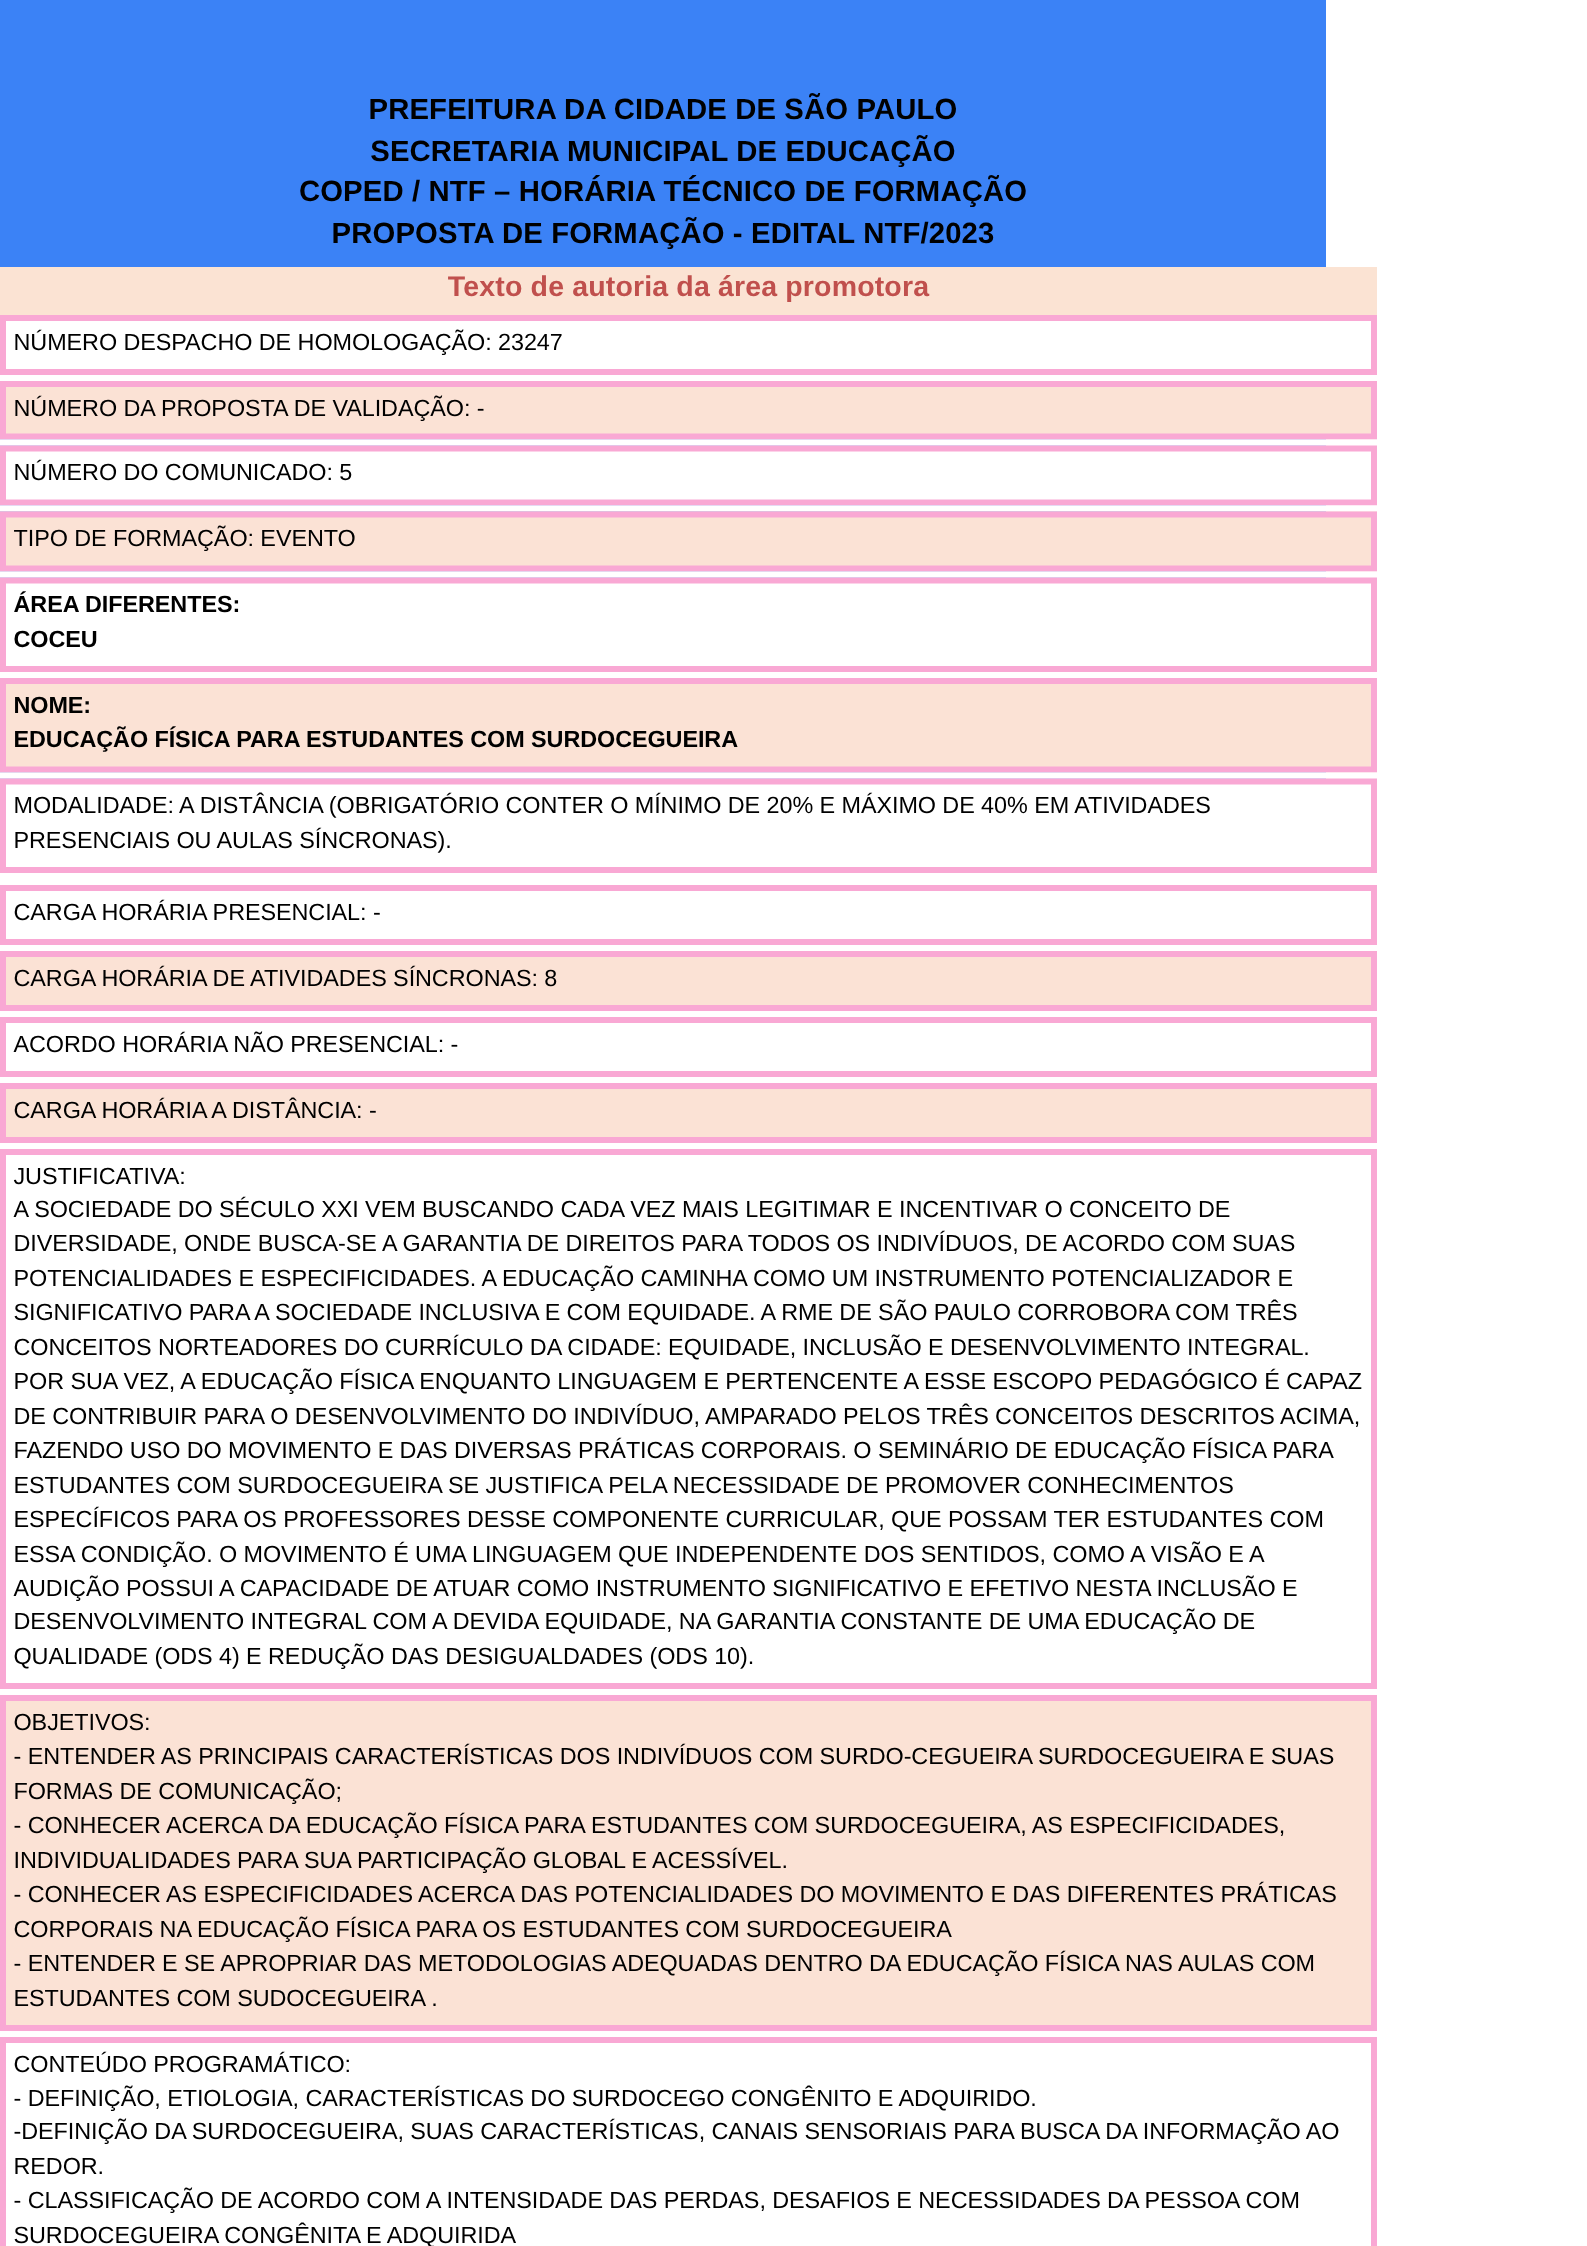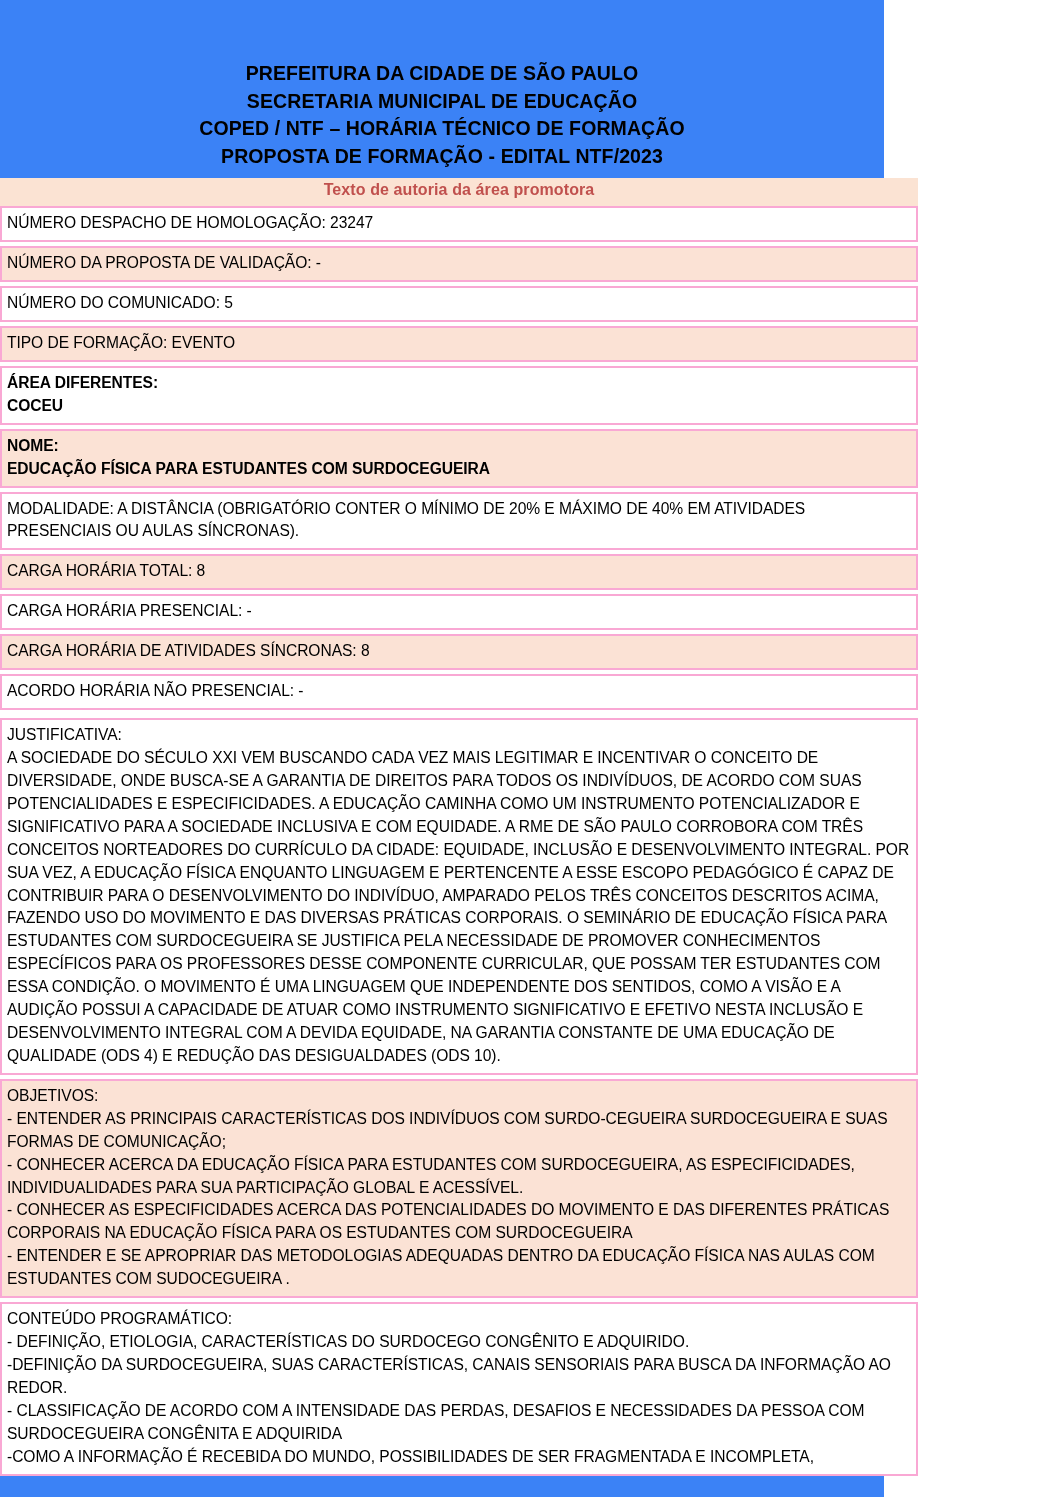--- a/index.html
+++ b/index.html
@@ -42,26 +42,26 @@
   }
   .banner-row {
     background: #fbe3d3;
     text-align: center;
     padding: 3px 6px 7px 6px;
     border: none;
   }
   .banner-text {
     color: #c0504d;
     font-weight: bold;
-    font-size: 16px;
+    font-size: 19px;
     line-height: 1.15;
     letter-spacing: 0.1px;
   }
   .cell {
-    border: 2px solid #f9a8d4;
+    border: 4px solid #f9a8d4;
     padding: 4px 5px 5px 5px;
     font-size: 15.6px;
     line-height: 1.47;
     vertical-align: top;
     background: #ffffff;
     letter-spacing: -0.05px;
   }
   .cell.shaded { background: #fbe2d5; }
   .cell.bold-body { font-weight: bold; }
   .gap-row td {
@@ -144,23 +144,20 @@
           <td></td>
         </tr>
 
       <tr>
         <td class="cell">MODALIDADE: A DISTÂNCIA (OBRIGATÓRIO CONTER O MÍNIMO DE 20% E MÁXIMO DE 40% EM ATIVIDADES PRESENCIAIS OU AULAS SÍNCRONAS).</td>
       </tr>
       <tr class="gap-row">
           <td></td>
         </tr>
 
-      <tr>
-        <td class="cell shaded">CARGA HORÁRIA TOTAL: 8</td>
-      </tr>
       <tr class="gap-row">
           <td></td>
         </tr>
 
       <tr>
         <td class="cell">CARGA HORÁRIA PRESENCIAL:  -</td>
       </tr>
       <tr class="gap-row">
           <td></td>
         </tr>
@@ -172,20 +169,23 @@
           <td></td>
         </tr>
 
       <tr>
         <td class="cell">ACORDO HORÁRIA NÃO PRESENCIAL:  -</td>
       </tr>
       <tr class="gap-row">
           <td></td>
         </tr>
 
+      <tr>
+        <td class="cell shaded">CARGA HORÁRIA A DISTÂNCIA:  -</td>
+      </tr>
       <tr class="gap-row">
           <td></td>
         </tr>
 
       <tr>
         <td class="cell">
           <span class="label-line">JUSTIFICATIVA:</span>
           <span class="block-text">A SOCIEDADE DO SÉCULO XXI VEM BUSCANDO CADA VEZ MAIS LEGITIMAR E INCENTIVAR O CONCEITO DE DIVERSIDADE, ONDE BUSCA-SE A GARANTIA DE DIREITOS PARA TODOS OS INDIVÍDUOS, DE ACORDO COM SUAS POTENCIALIDADES E ESPECIFICIDADES. A EDUCAÇÃO CAMINHA COMO UM INSTRUMENTO POTENCIALIZADOR E SIGNIFICATIVO PARA A SOCIEDADE INCLUSIVA E COM EQUIDADE. A RME DE SÃO PAULO CORROBORA COM TRÊS CONCEITOS NORTEADORES DO CURRÍCULO DA CIDADE: EQUIDADE, INCLUSÃO E DESENVOLVIMENTO INTEGRAL. POR SUA VEZ, A EDUCAÇÃO FÍSICA ENQUANTO LINGUAGEM E PERTENCENTE A ESSE ESCOPO PEDAGÓGICO É CAPAZ DE CONTRIBUIR PARA O DESENVOLVIMENTO DO INDIVÍDUO, AMPARADO PELOS TRÊS CONCEITOS DESCRITOS ACIMA, FAZENDO USO DO MOVIMENTO E DAS DIVERSAS PRÁTICAS CORPORAIS. O SEMINÁRIO DE EDUCAÇÃO FÍSICA PARA ESTUDANTES COM SURDOCEGUEIRA SE JUSTIFICA PELA NECESSIDADE DE PROMOVER CONHECIMENTOS ESPECÍFICOS PARA OS PROFESSORES DESSE COMPONENTE CURRICULAR, QUE POSSAM TER ESTUDANTES COM ESSA CONDIÇÃO. O MOVIMENTO É UMA LINGUAGEM QUE INDEPENDENTE DOS SENTIDOS, COMO A VISÃO E A AUDIÇÃO POSSUI A CAPACIDADE DE ATUAR COMO INSTRUMENTO SIGNIFICATIVO E EFETIVO NESTA INCLUSÃO E DESENVOLVIMENTO INTEGRAL COM A DEVIDA EQUIDADE, NA GARANTIA CONSTANTE DE UMA EDUCAÇÃO DE QUALIDADE (ODS 4) E REDUÇÃO DAS DESIGUALDADES (ODS 10).</span>
         </td>
       </tr>

